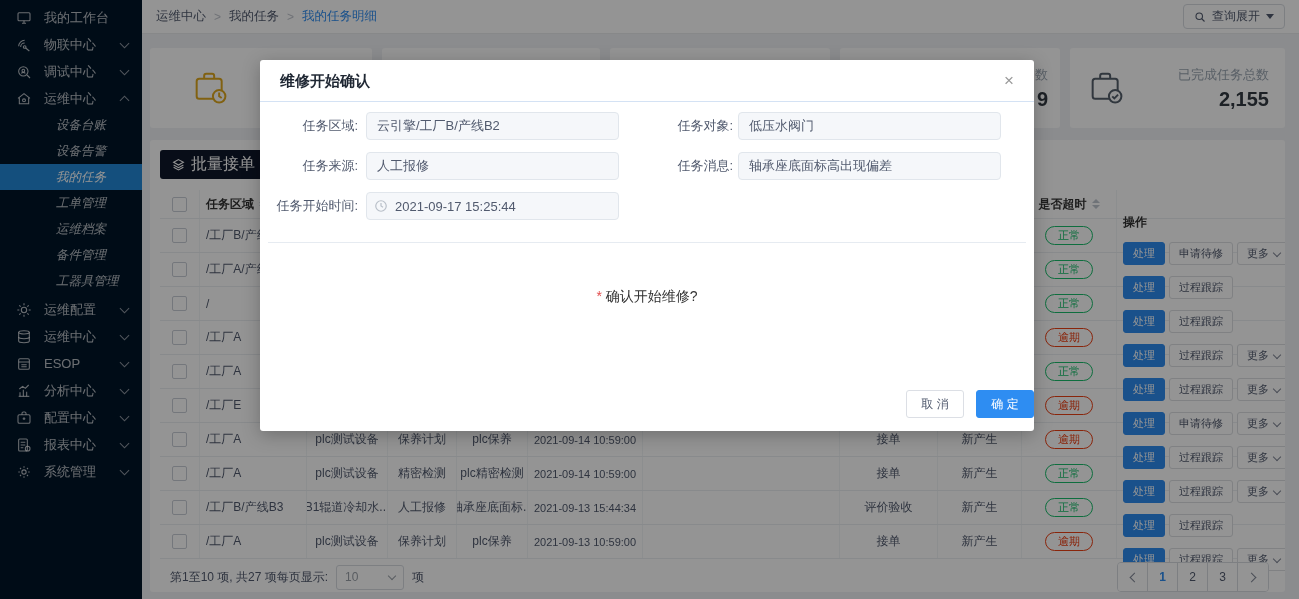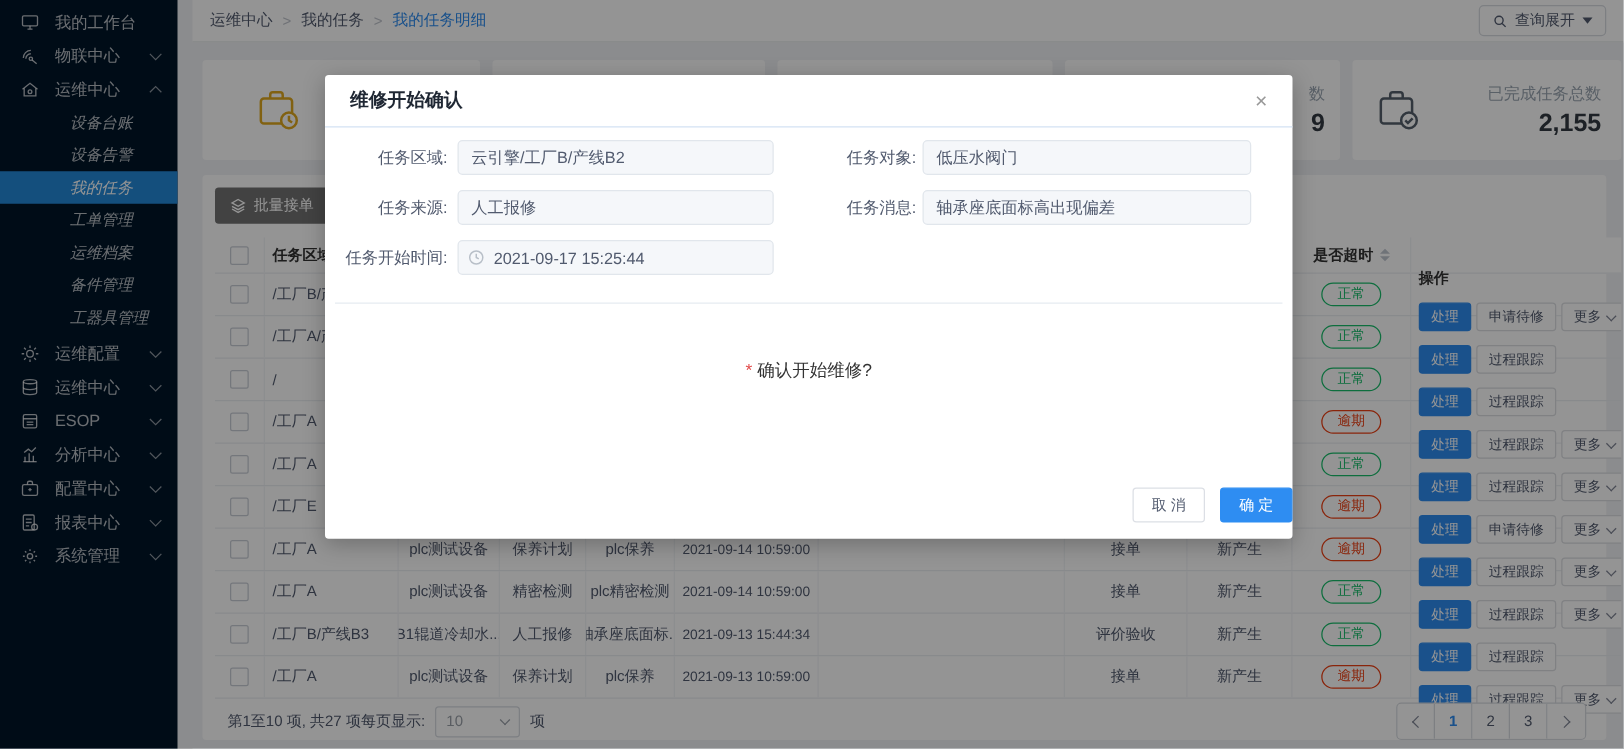--- a/index.html
+++ b/index.html
@@ -1,17 +1,17 @@
 <!DOCTYPE html>
 <html><head>
 <meta charset="utf-8">
 <style>
   html,body{margin:0;padding:0;}
   body{width:1299px;height:599px;overflow:hidden;font-family:"Liberation Sans","DejaVu Sans",sans-serif;background:#f0f2f5;position:relative;}
-  .app{display:flex;width:1299px;height:599px;position:relative;gap:12px;}
+  .app{display:flex;width:1299px;height:599px;position:relative;}
 
   
   .sidebar{width:142px;height:599px;background:#001529;flex-shrink:0;padding-top:4px;box-sizing:border-box;color:rgba(255,255,255,0.72);}
   .s-item{height:27px;display:flex;align-items:center;padding:0 14px 0 16px;font-size:13px;cursor:pointer;position:relative;}
   .s-item .s-label{margin-left:12px;flex:1;white-space:nowrap;}
   .s-item svg{flex-shrink:0;}
   .s-sub{height:26px;line-height:26px;padding-left:56px;font-size:12.5px;cursor:pointer;white-space:nowrap;font-style:italic;}
   .s-sub.active{background:#2489d8;color:#fff;}
   .chev{display:inline-block;width:6px;height:6px;border-right:1.4px solid rgba(255,255,255,0.55);border-bottom:1.4px solid rgba(255,255,255,0.55);}
   .chev.down{transform:rotate(45deg);margin-top:-3px;}
@@ -36,21 +36,21 @@
   .card1{left:8px;width:222px;}
   .card2{left:240px;width:218px;}
   .card3{left:468px;width:220px;}
   .card4{left:698px;width:220px;padding-right:12px;}
   .card5{left:928px;width:215px;}
   .card1 svg{margin-left:24px;}
 
   
   .panel{position:absolute;left:8px;right:14px;top:140px;height:452px;background:#fff;border-radius:3px;}
   .toolbar{position:absolute;left:10px;top:10px;display:flex;gap:8px;}
-  .btn-batch{height:29px;display:flex;align-items:center;gap:6px;padding:0 12px;background:#737373;color:#fff;border:none;border-radius:3px;font-size:12px;cursor:pointer;}
+  .btn-batch{height:29px;display:flex;align-items:center;gap:6px;padding:0 12px;background:#0f172a;color:#fff;border:none;border-radius:3px;font-size:16px;cursor:pointer;}
   .btn-warn{height:29px;width:90px;display:flex;align-items:center;gap:6px;padding:0 10px;background:#fff;border:1px solid #f5c22d;border-radius:3px;font-size:12px;cursor:pointer;box-sizing:border-box;}
   .bulb{width:10px;height:10px;background:#f5b824;border-radius:50%;position:relative;}
   .bulb:after{content:"";position:absolute;left:3px;top:9px;width:4px;height:3px;background:#f5b824;}
 
   .table{position:absolute;left:10px;top:50px;width:1125px;font-size:12px;color:#515a6e;}
   .tr{display:flex;height:33px;align-items:center;border-bottom:1px solid #ebeef2;}
   .tr.thead{height:28px;font-weight:bold;color:#333;background:#fff;}
   .td{height:100%;display:flex;align-items:center;justify-content:center;border-right:1px solid #f2f4f7;box-sizing:border-box;overflow:hidden;white-space:nowrap;}
   .td:last-child{border-right:none;margin-top:36px;}
   .col-check{width:40px;}
@@ -125,20 +125,30 @@
           <path d="M4 14a9 9 0 0 1 9-9"></path>
           <path d="M7 15a6 6 0 0 1 6-6"></path>
           <circle cx="13" cy="15" r="2"></circle>
           <path d="M14.5 16.5L20 21"></path>
         </svg>
       <span class="s-label">物联中心</span>
       <span class="chev down"></span>
     </div>
     <div class="s-item">
       <svg width="16" height="16" viewBox="0 0 24 24" fill="none" stroke="currentColor" stroke-width="1.6">
+          <circle cx="11" cy="11" r="7"></circle>
+          <path d="M16.5 16.5L21 21"></path>
+          <circle cx="11" cy="10" r="2"></circle>
+          <path d="M8 14c1-1.5 5-1.5 6 0"></path>
+        </svg>
+      <span class="s-label">调试中心</span>
+      <span class="chev down"></span>
+    </div>
+    <div class="s-item">
+      <svg width="16" height="16" viewBox="0 0 24 24" fill="none" stroke="currentColor" stroke-width="1.6">
           <path d="M3 11l9-7 9 7"></path>
           <path d="M5 10v9h14v-9"></path>
           <circle cx="12" cy="14" r="2.2"></circle>
         </svg>
       <span class="s-label">运维中心</span>
       <span class="chev up"></span>
     </div>
 
     <div class="s-sub">设备台账</div>
     <div class="s-sub">设备告警</div>

